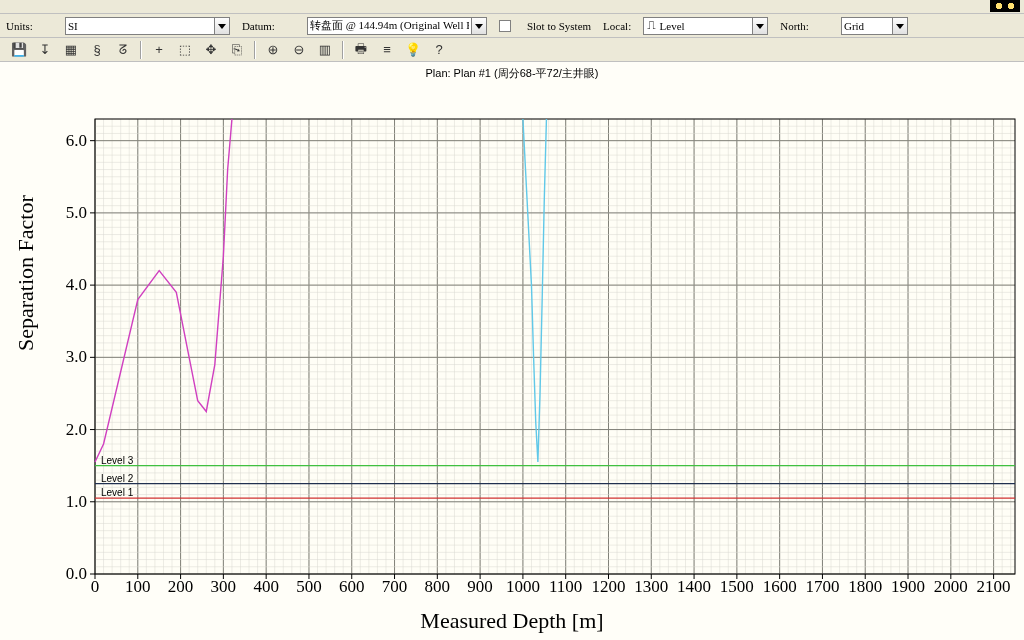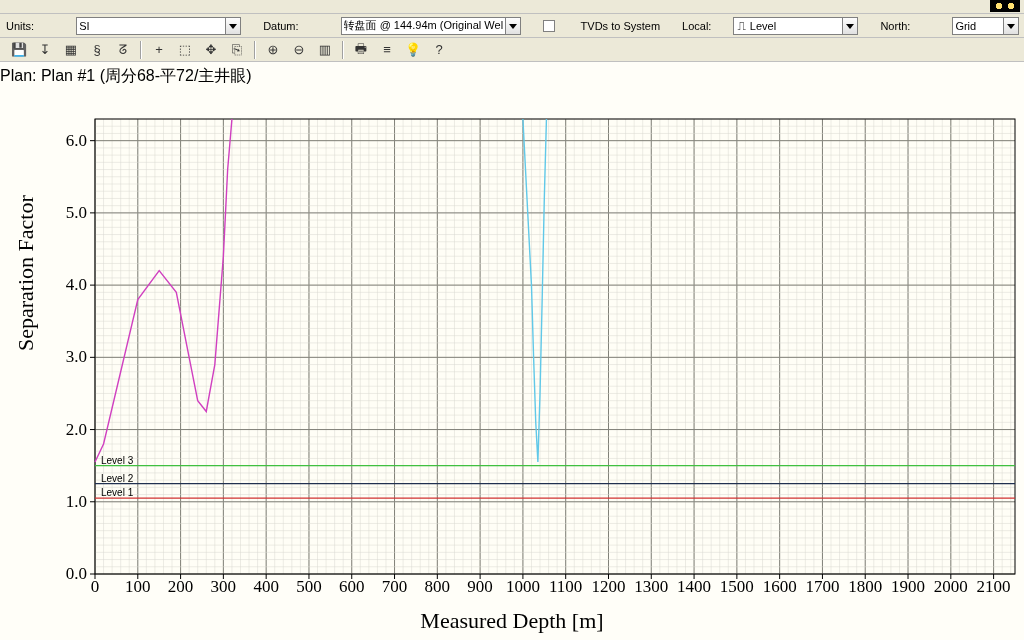--- a/index.html
+++ b/index.html
@@ -29,22 +29,23 @@
   .menubar-right-btn::after {
     content: "";
     display: block; width: 8px; height: 8px;
     background: radial-gradient(circle at 4px 4px, #ffe070 0 3px, transparent 3px);
   }
   .toolbar {
     display: flex; align-items: center;
     padding: 2px 6px;
     background: #ece9d8;
     border-bottom: 1px solid #c0c0c0;
-    gap: 22px;
+    gap: 12px;
     height: 24px;
+    font-family: Liberation Serif, serif;
   }
   .tb-label { white-space: nowrap; }
   .tb-select, .tb-text {
     font: inherit;
     background: #fff;
     border: 1px solid #808080;
     height: 18px;
     padding: 0 2px;
     margin-left: 20px;
   }
@@ -91,21 +92,22 @@
     border-left: 1px solid #a0a0a0;
     border-right: 1px solid #fff;
     margin: 0 2px;
   }
   .plot-wrap {
     position: absolute;
     left: 0; top: 62px; right: 0; bottom: 0;
     background: #fffef8;
   }
   .plot-title {
-    font-size: 16px;
+    text-align: center;
+    font-size: 11px;
     padding-top: 4px;
   }
   svg.chart {
     position: absolute;
     left: 0; top: 22px;
     width: 1024px; height: 556px;
   }
   .axis-label-y {
     position: absolute;
     left: 26px; top: 50%;
@@ -139,21 +141,21 @@
     <span class="dd-arrow"></span>
   </span>
 
   <span class="tb-label">Datum:</span>
   <span class="combo">
     <input class="tb-text" value="转盘面 @ 144.94m (Original Well Elev" style="">
     <span class="dd-arrow"></span>
   </span>
 
   <span><span class="checkbox"></span></span>
-  <span class="tb-label">TVDs to System</span>
+  <span class="tb-label">Slot to System</span>
 
   <span class="tb-label">Local:</span>
   <span class="combo">
     <span style="display:inline-flex;align-items:center;background:#fff;border:1px solid #808080;height:18px;padding:0 3px;width:110px;">
       <span style="font-size:12px;margin-right:4px;">⎍</span>
       <span>Level</span>
     </span>
     <span class="dd-arrow"></span>
   </span>
 

